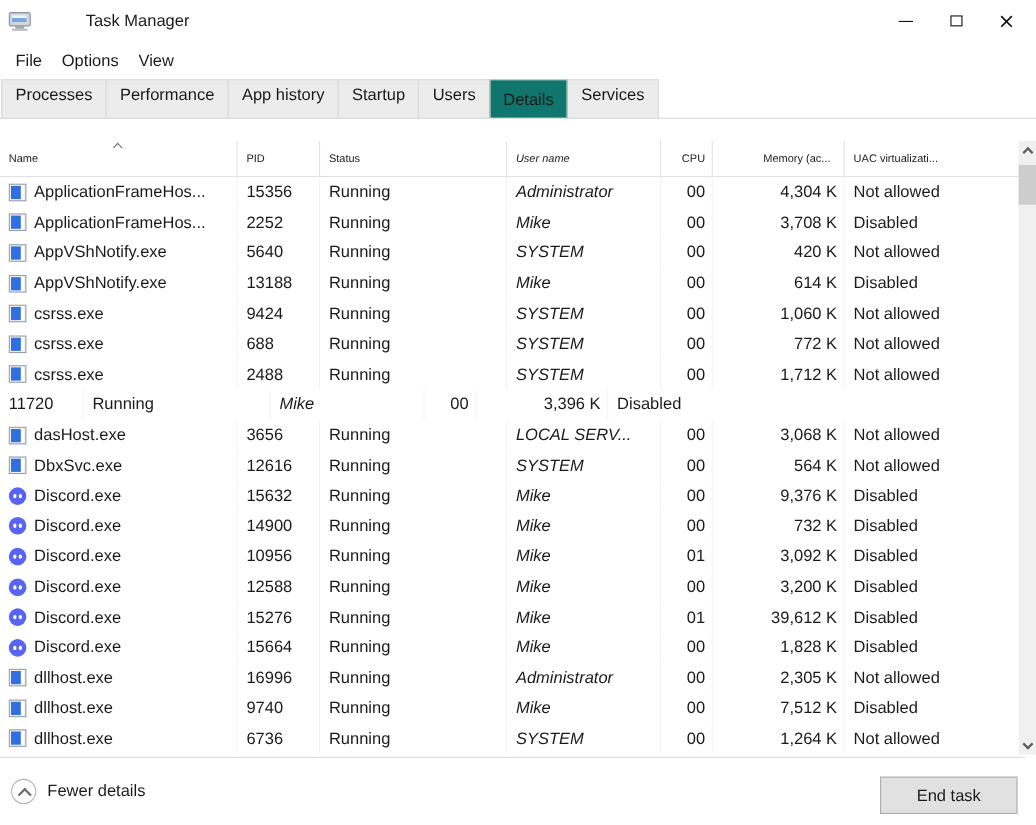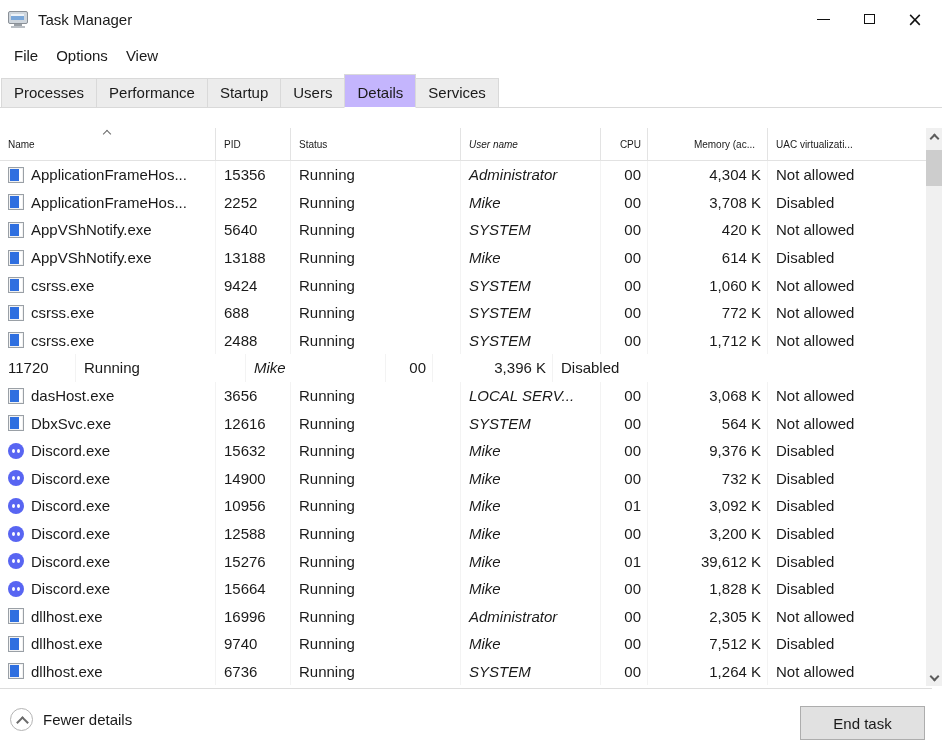--- a/index.html
+++ b/index.html
@@ -1,44 +1,44 @@
 <!DOCTYPE html>
 <html><head>
 <meta charset="utf-8">
 <style>
   * { margin:0; padding:0; box-sizing:border-box; }
   html,body { width:942px; height:750px; background:#fff; overflow:hidden;
     font-family:"Liberation Sans","DejaVu Sans",sans-serif; color:#1a1a1a; }
 
   
-  .titlebar { height:38px; display:flex; align-items:center; position:relative; }
+  .titlebar { height:38px; display:flex; align-items:center; position:relative;gap:40px; }
   .tm-icon { width:20px; height:17px; margin:0 10px 0 8px; position:relative; }
   .tm-icon .screen { position:absolute; left:0; top:0; width:20px; height:13px;
     background:#cfd6dd; border:1px solid #8a9097; border-radius:2px; }
   .tm-icon .graph { position:absolute; left:3px; top:3px; width:13px; height:6px;
     background:linear-gradient(180deg,#eef3f8 0 2px,#7aa7d9 2px 100%); }
   .tm-icon .stand { position:absolute; left:6px; top:13px; width:8px; height:2px; background:#9aa0a6; }
   .tm-icon .base { position:absolute; left:3px; top:15px; width:14px; height:2px; background:#b9bec4; }
   .title-text { font-size:15px; }
   .win-controls { position:absolute; right:4px; top:0; height:38px; display:flex; }
   .win-btn { width:46px; height:38px; display:flex; align-items:center; justify-content:center; cursor:default; }
   .glyph-min { width:13px; height:1px; background:#111; }
   .glyph-max { width:11px; height:10px; border:1px solid #111; }
   .glyph-close { font-size:19px; line-height:1; color:#111; font-family:"DejaVu Sans",sans-serif; }
 
   
   .menubar { height:34px; display:flex; align-items:center; padding-left:5px; }
   .menu-item { font-size:15px; padding:4px 9px; }
 
   
-  .tabstrip { height:36px; display:flex; align-items:flex-end; padding-left:2px;
+  .tabstrip { height:36px; display:flex; padding-left:2px;
     border-bottom:1px solid #d9d9d9; }
   .tab { font-size:15px; background:#ececec; border:1px solid #d9d9d9;
     padding:5px 12px 6px 12px; margin-left:-1px; margin-bottom:-1px; position:relative; }
-  .tab.selected { background:#c4b5fd; border-bottom:1px solid #fff; padding-top:9px; z-index:3; }
+  .tab.selected { background:#0f766e; border-bottom:1px solid #fff; padding-top:9px; z-index:3; }
 
   
   .tablewrap { position:relative; margin-top:20px; }
   .thead { display:flex; height:33px; align-items:center; border-bottom:1px solid #e2e2e2;
     position:relative; width:926px; }
   .hcell { font-size:10px; height:33px; display:flex; align-items:center;
     padding:0 6px 0 8px; border-left:1px solid #e3e3e3; position:relative; }
   .hcell:first-child { border-left:none; }
   .sort-ind { position:absolute; top:1px; left:50%; margin-left:-4px; width:7px; height:7px; }
   .sort-ind::before { content:""; position:absolute; left:0; top:2px; width:5px; height:5px;
@@ -120,20 +120,21 @@
 
 <div class="menubar">
     <div class="menu-item">File</div>
     <div class="menu-item">Options</div>
     <div class="menu-item">View</div>
   </div>
 
 <div class="tabstrip">
     <div class="tab">Processes</div>
     <div class="tab">Performance</div>
+    <div class="tab">App history</div>
     <div class="tab">Startup</div>
     <div class="tab">Users</div>
     <div class="tab selected">Details</div>
     <div class="tab">Services</div>
   </div>
 
 <div class="tablewrap">
   <div class="thead">
       <div class="hcell c-name">Name<div class="sort-ind"></div></div>
       <div class="hcell c-pid">PID</div>

